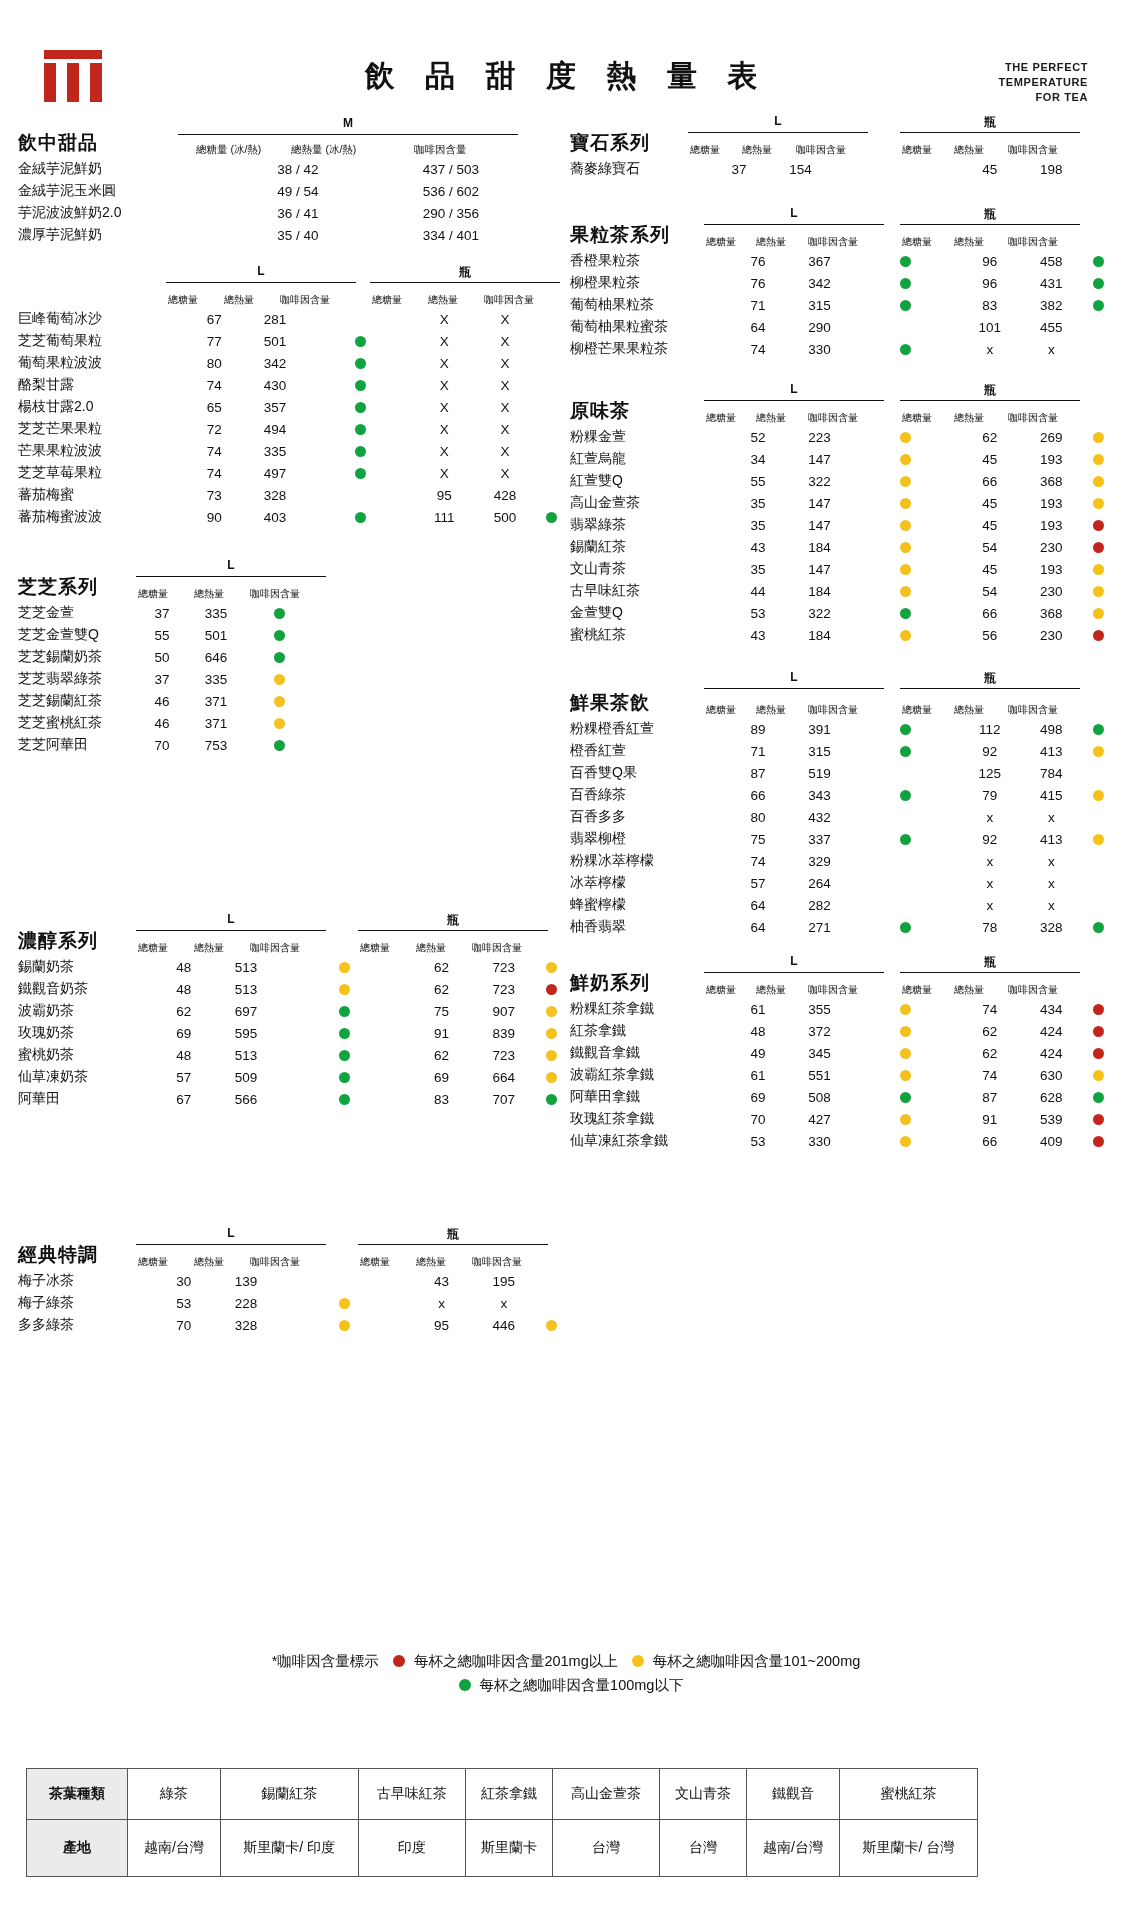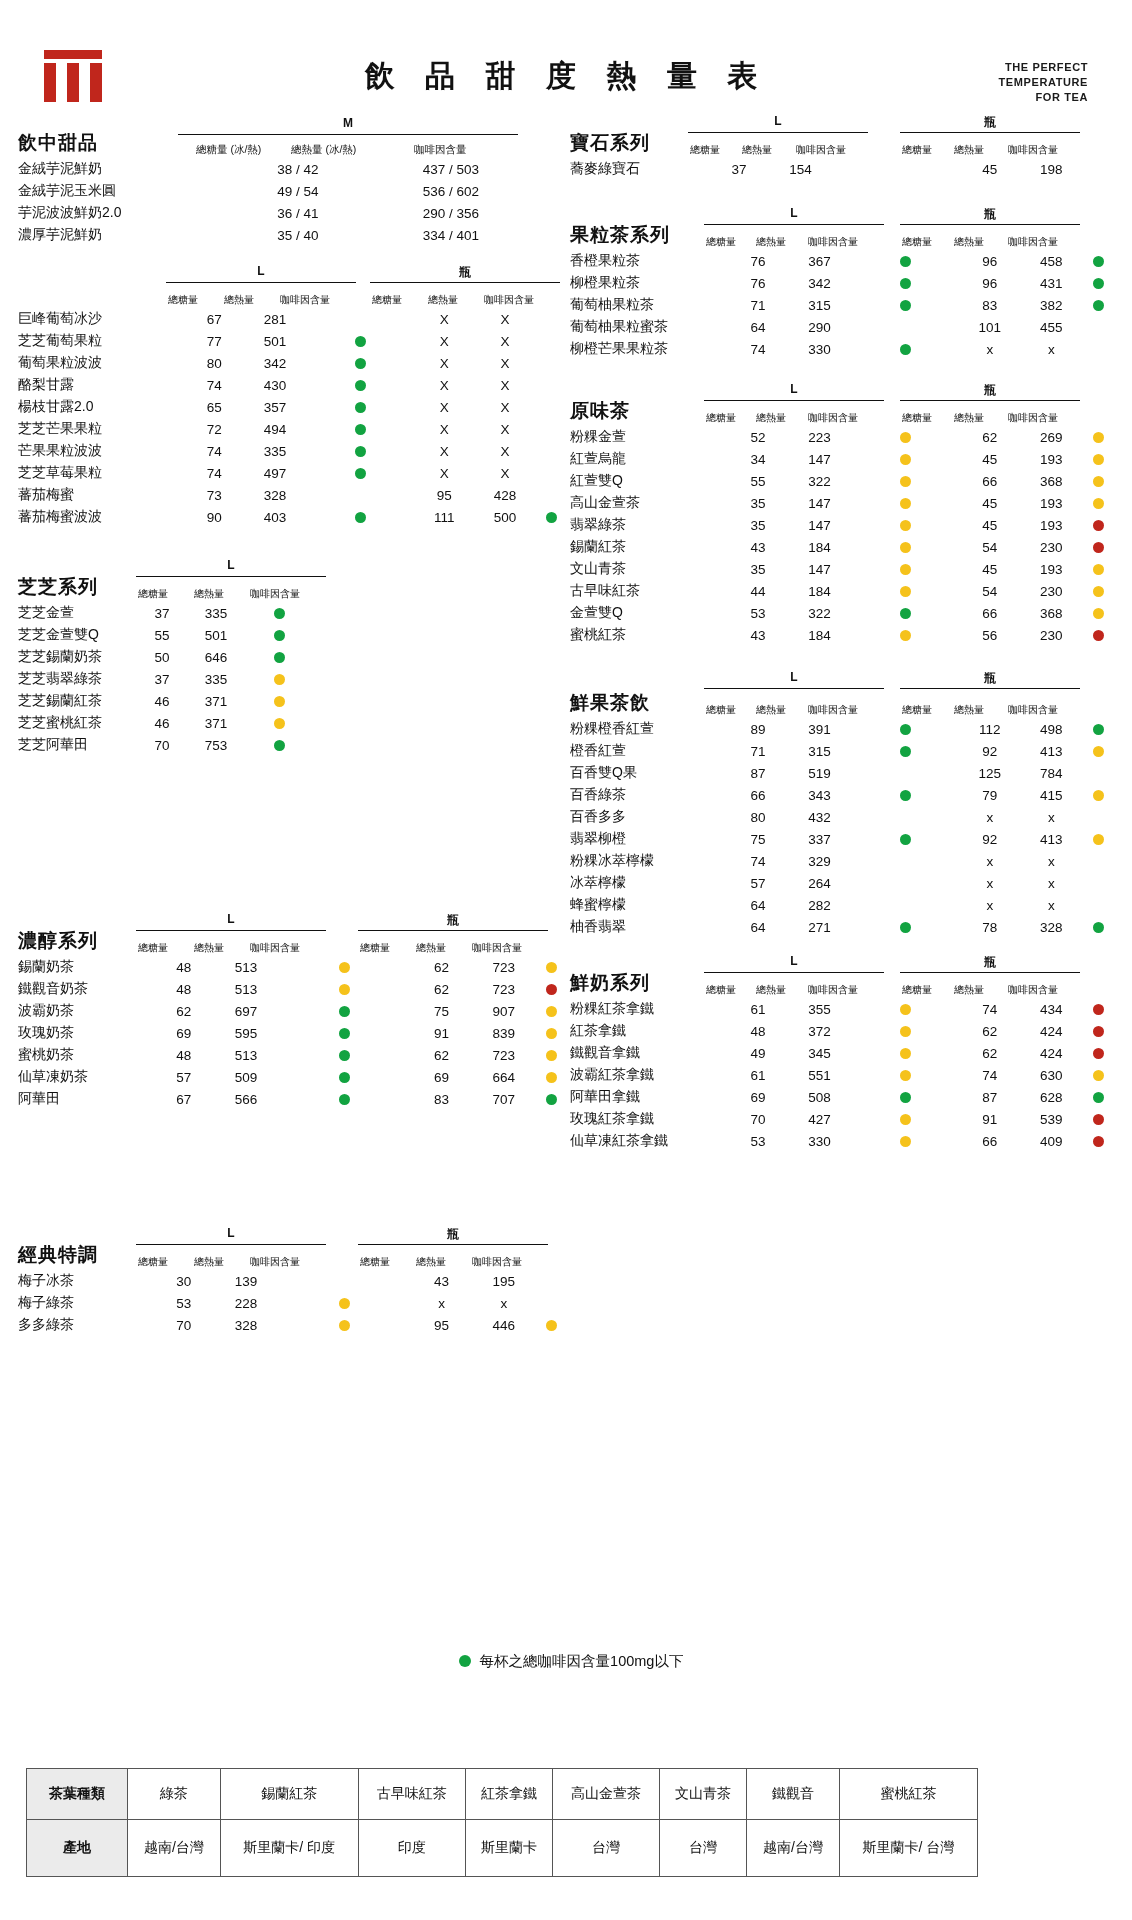--- a/index.html
+++ b/index.html
@@ -834,20 +834,27 @@
                 <td class="dot"><span class="d red"></span></td>
               </tr>
           </tbody>
         </table>
       </div>
 
     </div>
   </div>
 
   <div class="notes">
+    <span class="ln">
+      <span>*咖啡因含量標示</span>
+      <span class="sw" style="background:#c0261c"></span>
+      <span>每杯之總咖啡因含量201mg以上</span>
+      <span class="sw" style="background:#f5c21b"></span>
+      <span>每杯之總咖啡因含量101~200mg</span>
+    </span>
     <span class="ln">
       <span class="sw" style="background:#12a341"></span>
       <span>每杯之總咖啡因含量100mg以下</span>
     </span>
   </div>
 
   <div class="origin">
     <table class="origin-t">
       <tbody>
         <tr>

